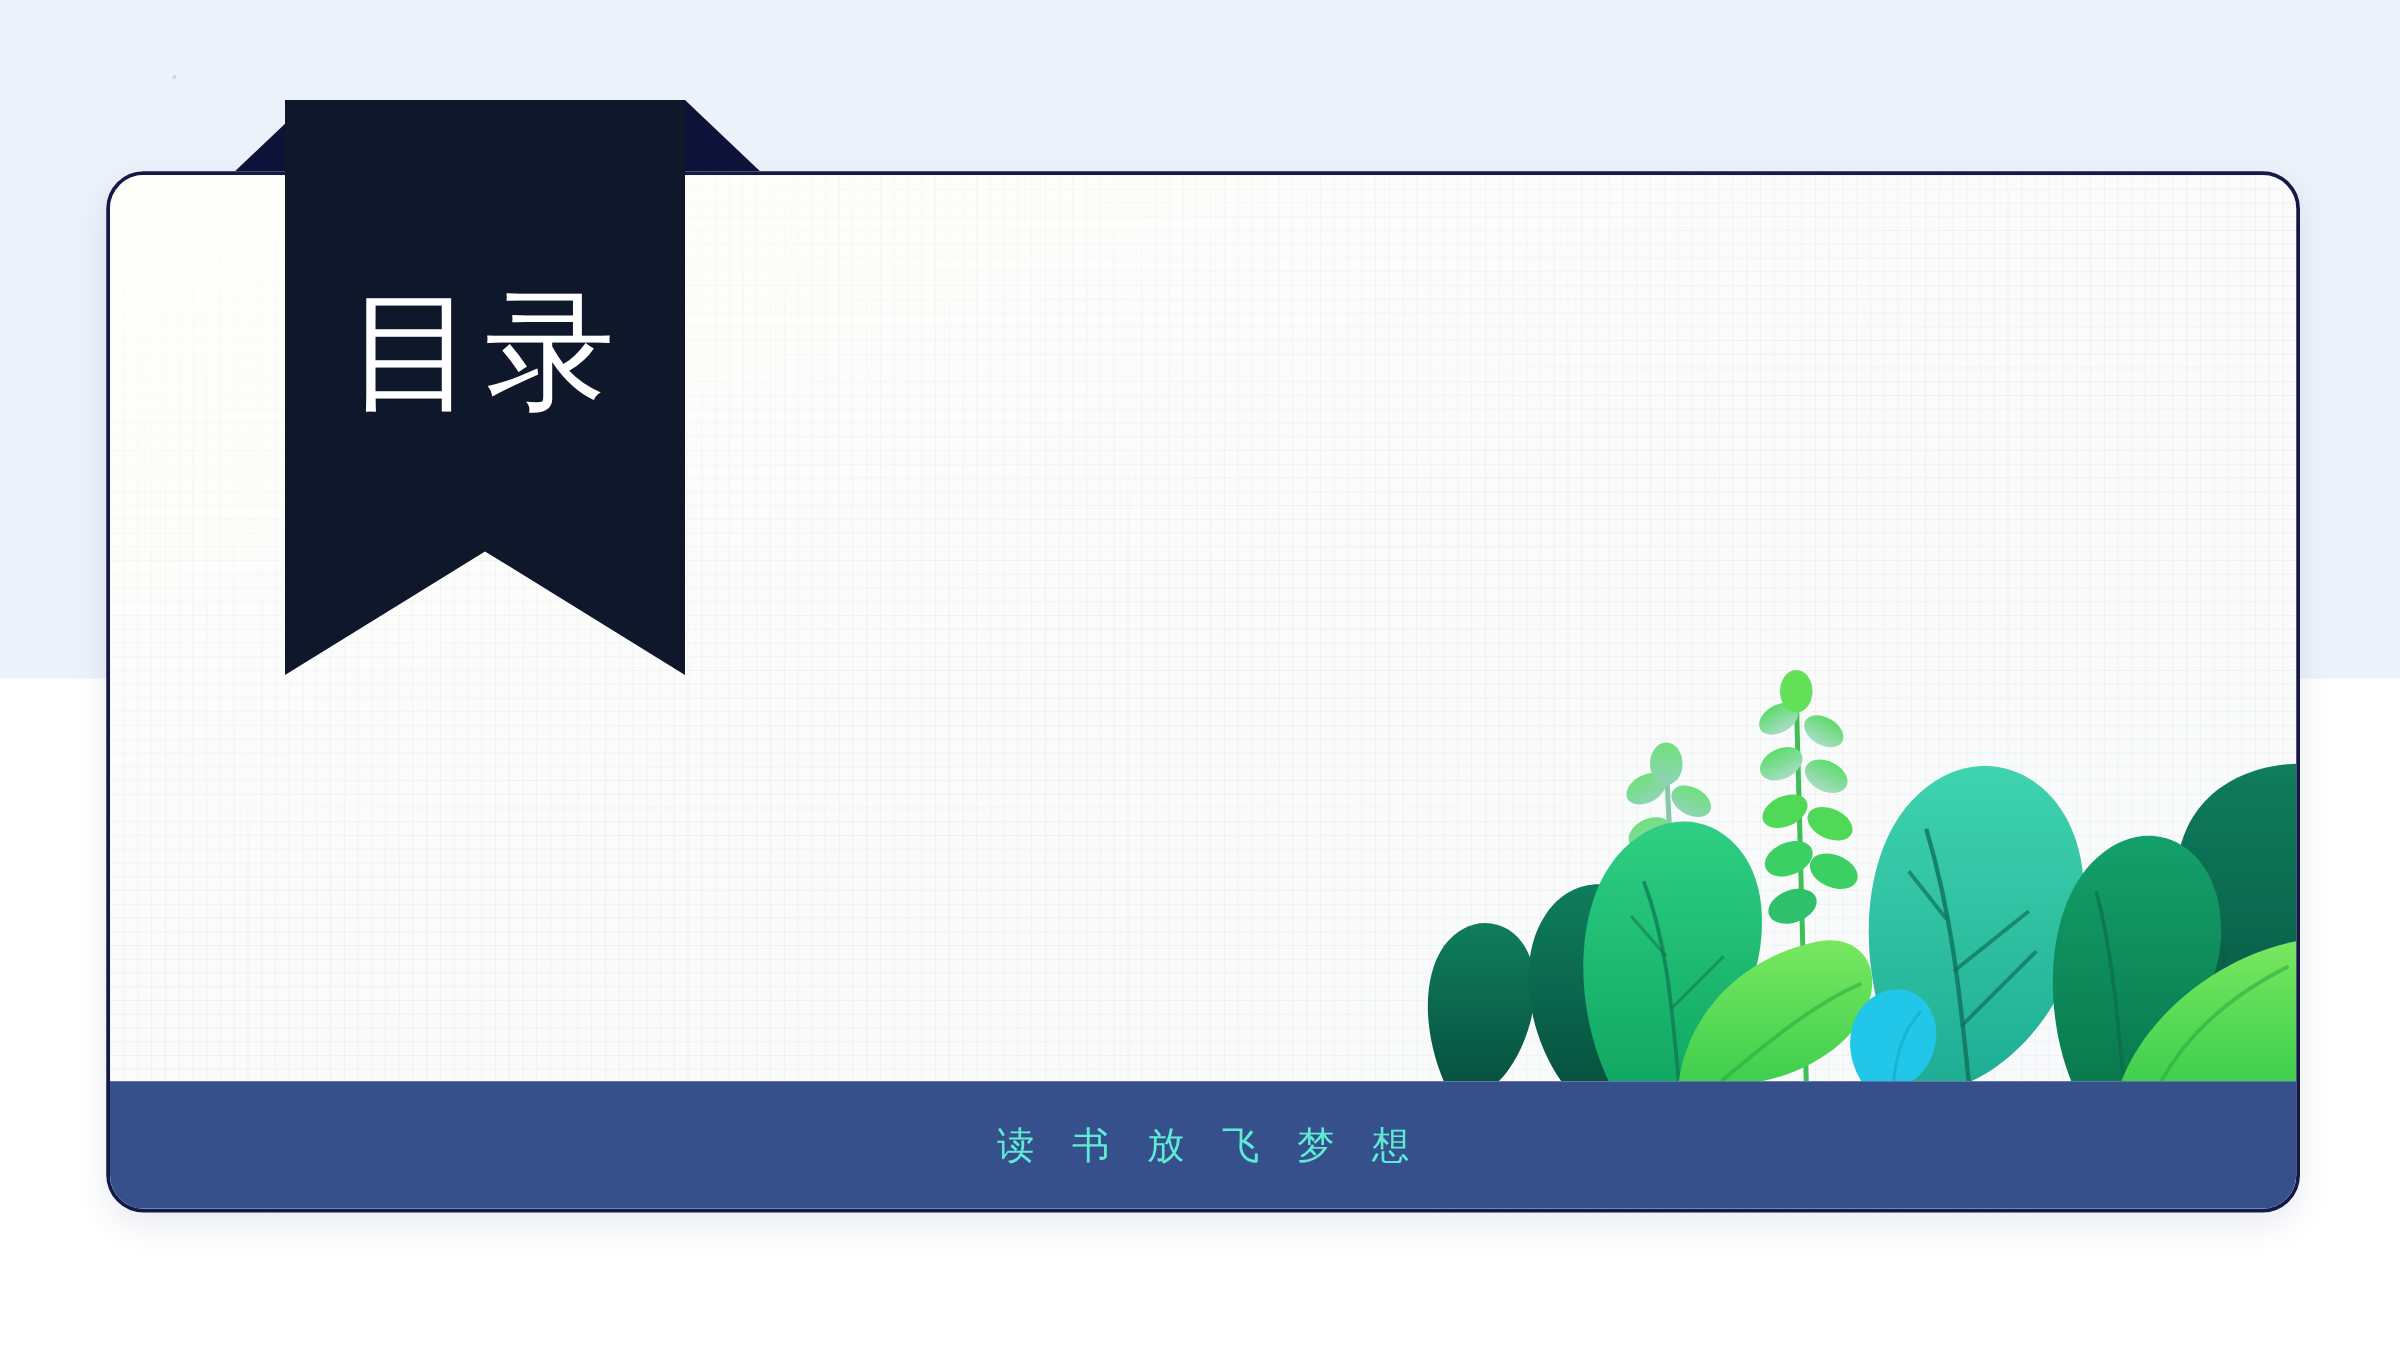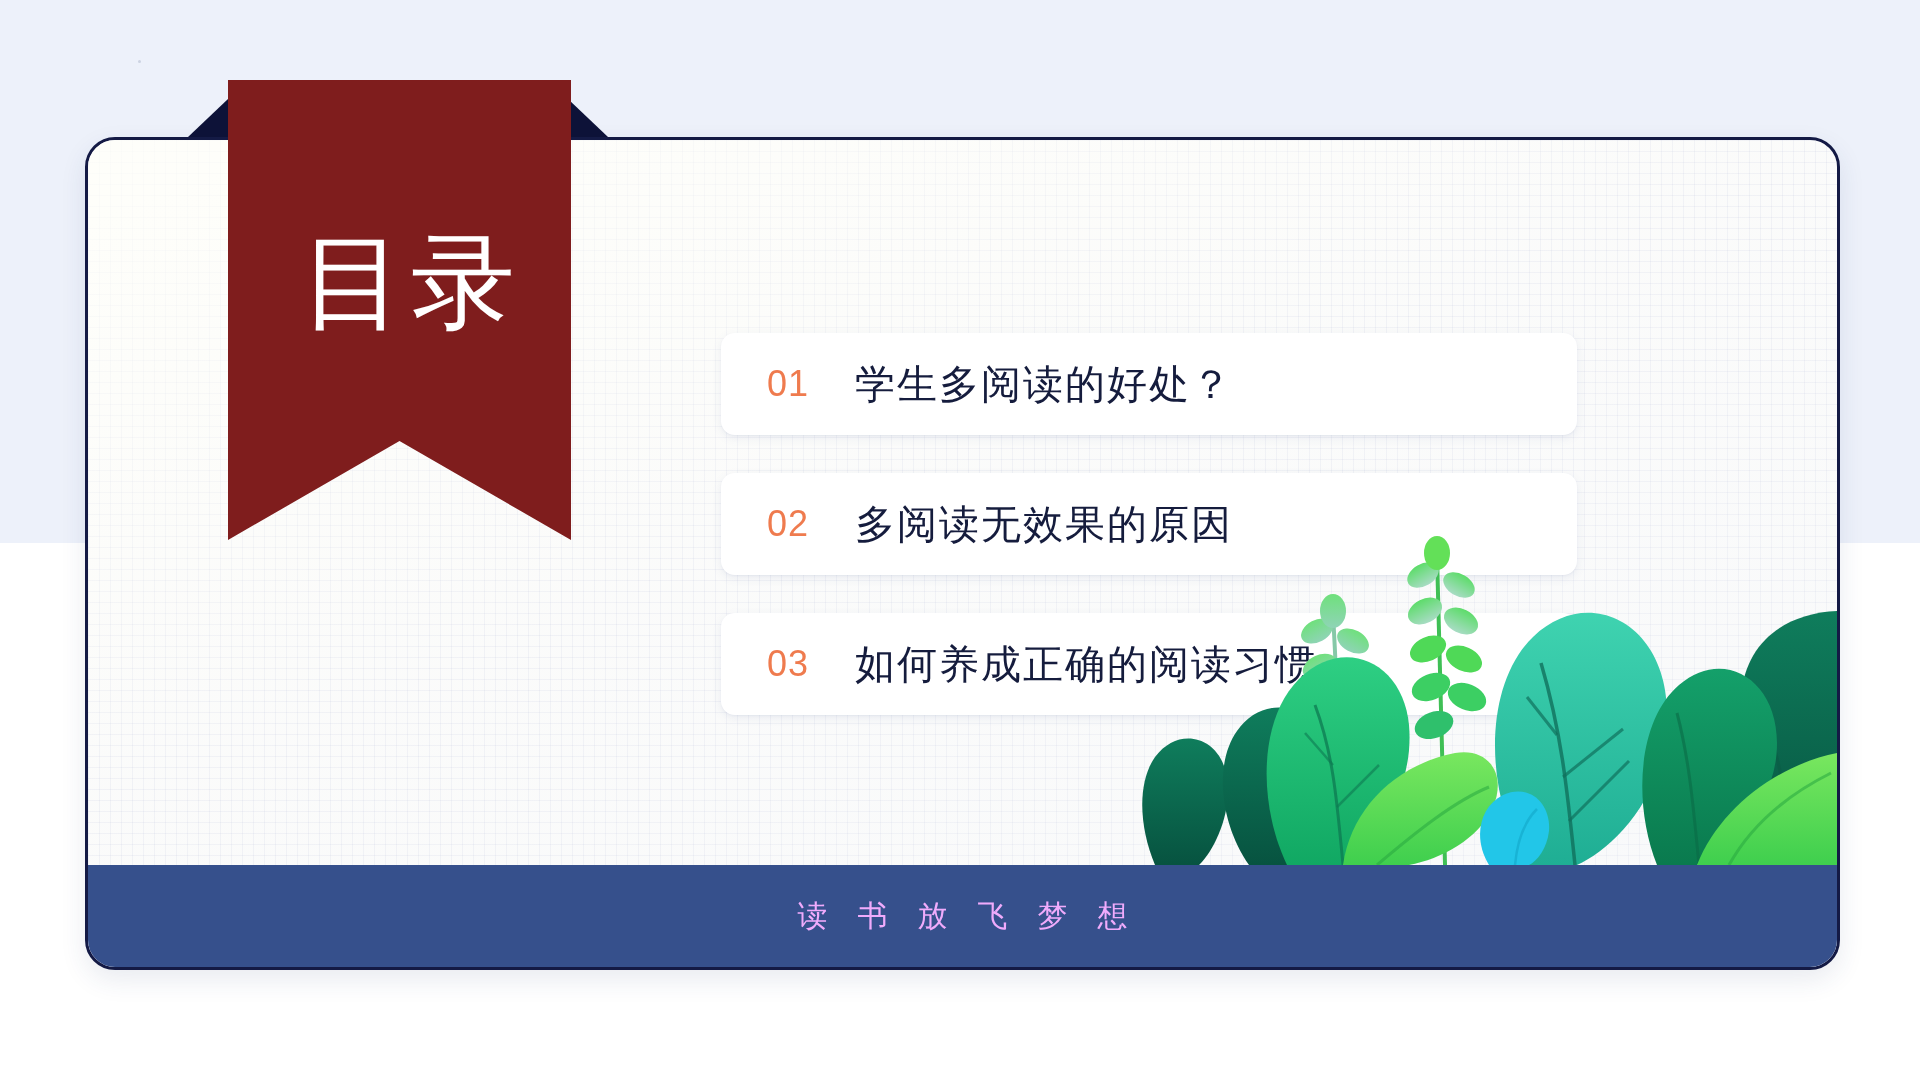--- a/index.html
+++ b/index.html
@@ -47,23 +47,23 @@
     background:#0d1238;
     clip-path:polygon(100% 0, 100% 100%, 0 100%);
   }
   .ribbon-fold-r{
     position:absolute;left:378px;top:0px;width:60px;height:57px;
     background:#0d1238;
     clip-path:polygon(0 0, 0 100%, 100% 100%);
   }
   .ribbon{
     position:absolute;left:58px;top:0;width:320px;height:460px;
-    background:#7f1d1d;
+    background:#0f172a;
     clip-path:polygon(0 0, 100% 0, 100% 100%, 50% 78.5%, 0 100%);
-    display:flex;align-items:flex-start;justify-content:center;padding-left:23px;
+    display:flex;align-items:flex-start;justify-content:center;
   }
   .ribbon-title{
     margin-top:150px;
     color:#ffffff;
     font-size:104px;
     line-height:1;
     letter-spacing:6px;
     font-weight:500;
     font-family:"Liberation Sans","DejaVu Sans",sans-serif;
     white-space:nowrap;
@@ -102,59 +102,41 @@
   .plants svg{display:block;width:100%;height:100%;}
 
   
   .footer{
     position:absolute;left:0;bottom:0;width:100%;height:102px;
     background:#36508c;
     display:flex;align-items:center;justify-content:center;
     gap:150px;
   }
   .footer-phrase{
-    color:#f0abfc;
+    color:#5eead4;
     font-size:30px;
     letter-spacing:30px;
     text-indent:30px;
     font-family:"Liberation Serif","DejaVu Serif",serif;
     white-space:nowrap;
   }
 </style>
 </head>
 <body>
 
 <div class="stage">
 
   <div class="bg-top"></div>
   <div class="bg-bottom"></div>
   <div class="bg-speck"></div>
 
   <div class="card">
     <div class="card-grid"></div>
     <div class="card-wash"></div>
 
-    <div class="toc" style="position:absolute;left:633px;top:193px;">
-
-      <div class="toc-item">
-        <span class="toc-num">01</span>
-        <span class="toc-label">学生多阅读的好处？</span>
-      </div>
-
-      <div class="toc-item">
-        <span class="toc-num">02</span>
-        <span class="toc-label">多阅读无效果的原因</span>
-      </div>
-
-      <div class="toc-item">
-        <span class="toc-num">03</span>
-        <span class="toc-label">如何养成正确的阅读习惯</span>
-      </div>
-
-    </div>
 
     <div class="plants">
       <svg viewBox="0 0 700 430" preserveAspectRatio="xMaxYMax meet" aria-hidden="true">
         <defs>
           <linearGradient id="gTeal" x1="0" y1="0" x2="0" y2="1">
             <stop offset="0%" stop-color="#3fd3b0"></stop>
             <stop offset="100%" stop-color="#1fae94"></stop>
           </linearGradient>
           <linearGradient id="gMid" x1="0" y1="0" x2="0" y2="1">
             <stop offset="0%" stop-color="#2ecf83"></stop>

